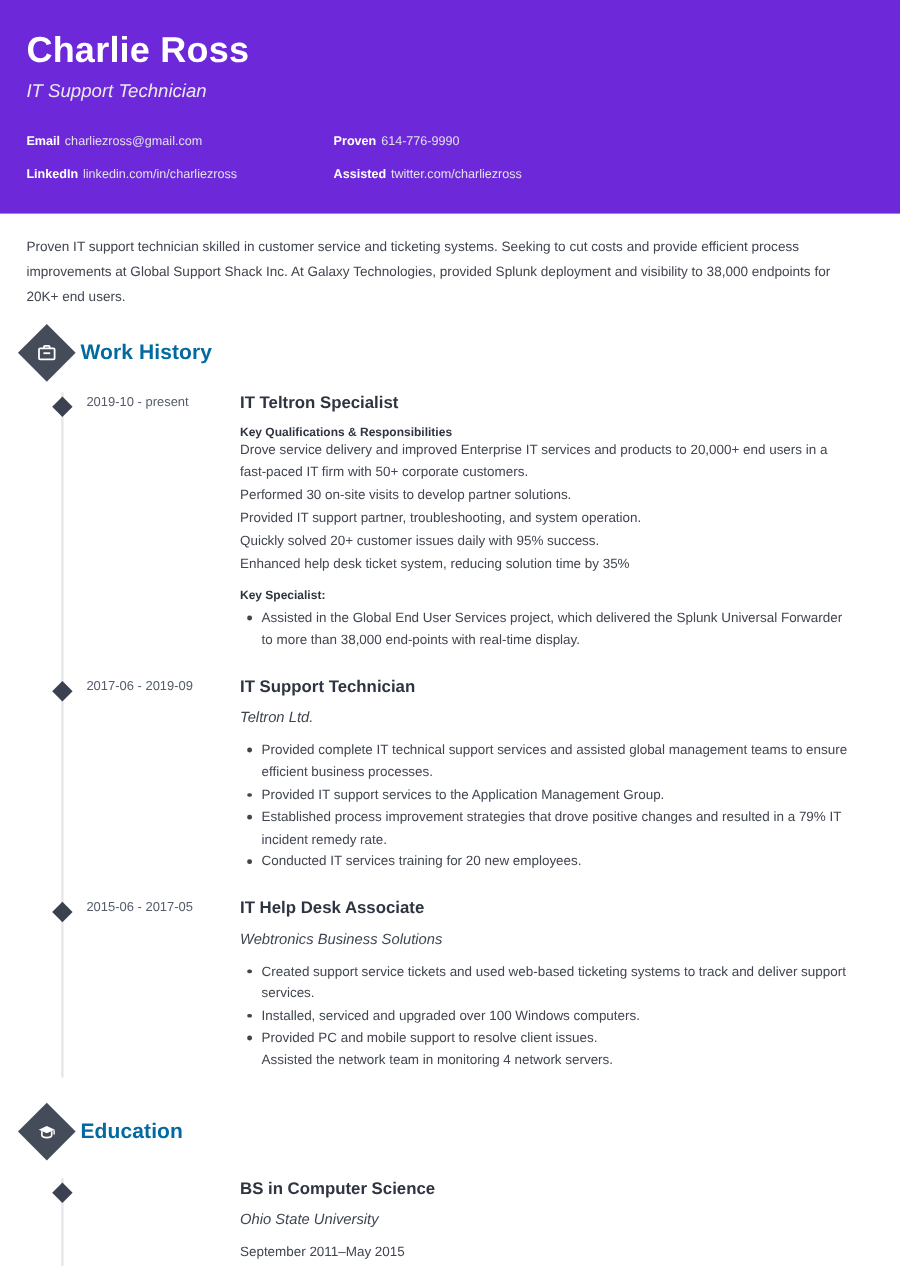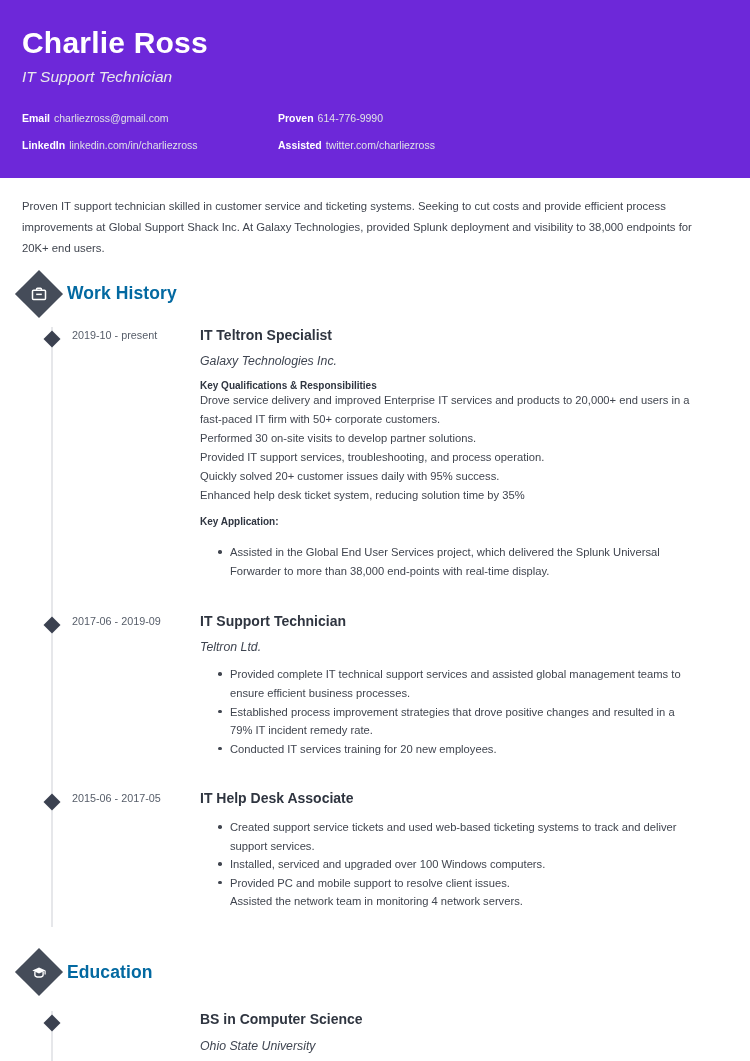--- a/index.html
+++ b/index.html
@@ -160,21 +160,21 @@
     margin: 12px 0 0 0;
   }
   .plain-line {
     font-size: 11.2px;
     color: #40454f;
     line-height: 1.68;
     margin: 0;
   }
   ul.bullets {
     list-style: none;
-    margin: 16px;
+    margin: 4px;
     padding: 0;
   }
   ul.bullets li {
     font-size: 11.2px;
     color: #40454f;
     line-height: 1.66;
     position: relative;
     padding-left: 14px;
     margin: 0;
   }
@@ -238,53 +238,54 @@
   </div>
 
   <div class="timeline">
     <div class="tl-line"></div>
 
     <div class="entry">
       <div class="entry-dot"></div>
       <div class="entry-date">2019-10  - present</div>
       <div class="entry-main">
         <div class="entry-title">IT Teltron Specialist</div>
-        <div class="entry-org">Galaxy Technologies Inc.</div>
         <div class="sub-head">Key Qualifications &amp; Responsibilities</div>
         <div class="plain-line">Drove service delivery and improved Enterprise IT services and products to 20,000+ end users in a fast-paced IT firm with 50+ corporate customers.</div>
         <div class="plain-line">Performed 30 on-site visits to develop partner solutions.</div>
-        <div class="plain-line">Provided IT support services, troubleshooting, and process operation.</div>
+        <div class="plain-line">Provided IT support partner, troubleshooting, and system operation.</div>
         <div class="plain-line">Quickly solved 20+ customer issues daily with 95% success.</div>
         <div class="plain-line">Enhanced help desk ticket system, reducing solution time by 35%</div>
-        <div class="sub-head">Key Application:</div>
+        <div class="sub-head">Key Specialist:</div>
         <ul class="bullets">
           <li>Assisted in the Global End User Services project, which delivered the Splunk Universal Forwarder to more than 38,000 end-points with real-time display.</li>
         </ul>
       </div>
     </div>
 
     <div class="entry">
       <div class="entry-dot"></div>
       <div class="entry-date">2017-06  - 2019-09</div>
       <div class="entry-main">
         <div class="entry-title">IT Support Technician</div>
         <div class="entry-org">Teltron Ltd.</div>
         <ul class="bullets" style="margin-top:11px">
           <li>Provided complete IT technical support services and assisted global management teams to ensure efficient business processes.</li>
+          <li>Provided IT support services to the Application Management Group.</li>
           <li>Established process improvement strategies that drove positive changes and resulted in a 79% IT incident remedy rate.</li>
           <li>Conducted IT services training for 20 new employees.</li>
         </ul>
       </div>
     </div>
 
     <div class="entry">
       <div class="entry-dot"></div>
       <div class="entry-date">2015-06  - 2017-05</div>
       <div class="entry-main">
         <div class="entry-title">IT Help Desk Associate</div>
+        <div class="entry-org">Webtronics Business Solutions</div>
         <ul class="bullets" style="margin-top:11px">
           <li>Created support service tickets and used web-based ticketing systems to track and deliver support services.</li>
           <li>Installed, serviced and upgraded over 100 Windows computers.</li>
           <li>Provided PC and mobile support to resolve client issues.</li>
           <li class="nobullet">Assisted the network team in monitoring 4 network servers.</li>
         </ul>
       </div>
     </div>
   </div>
 

